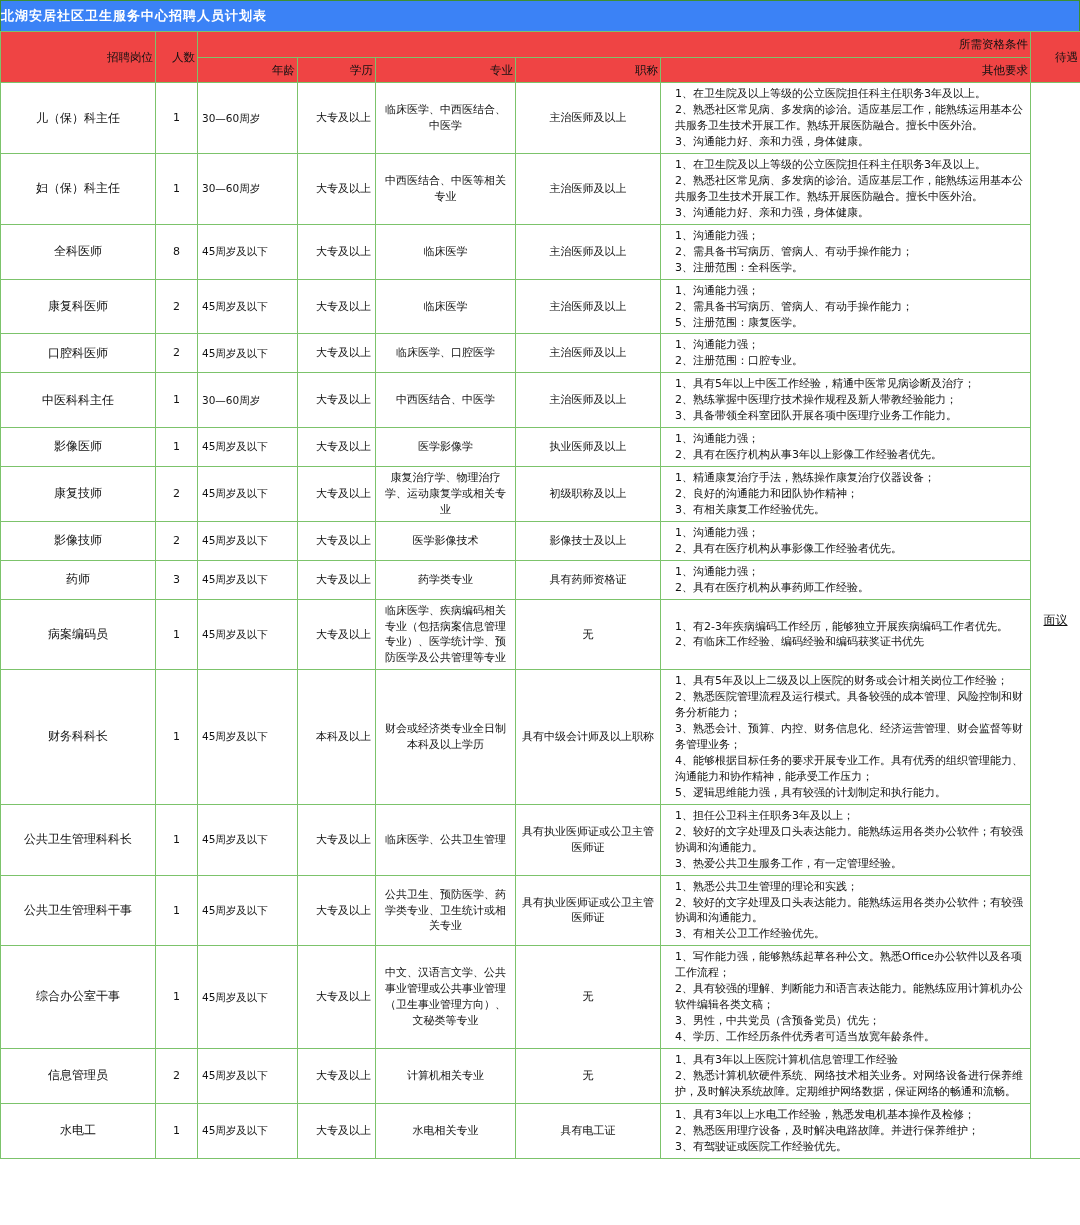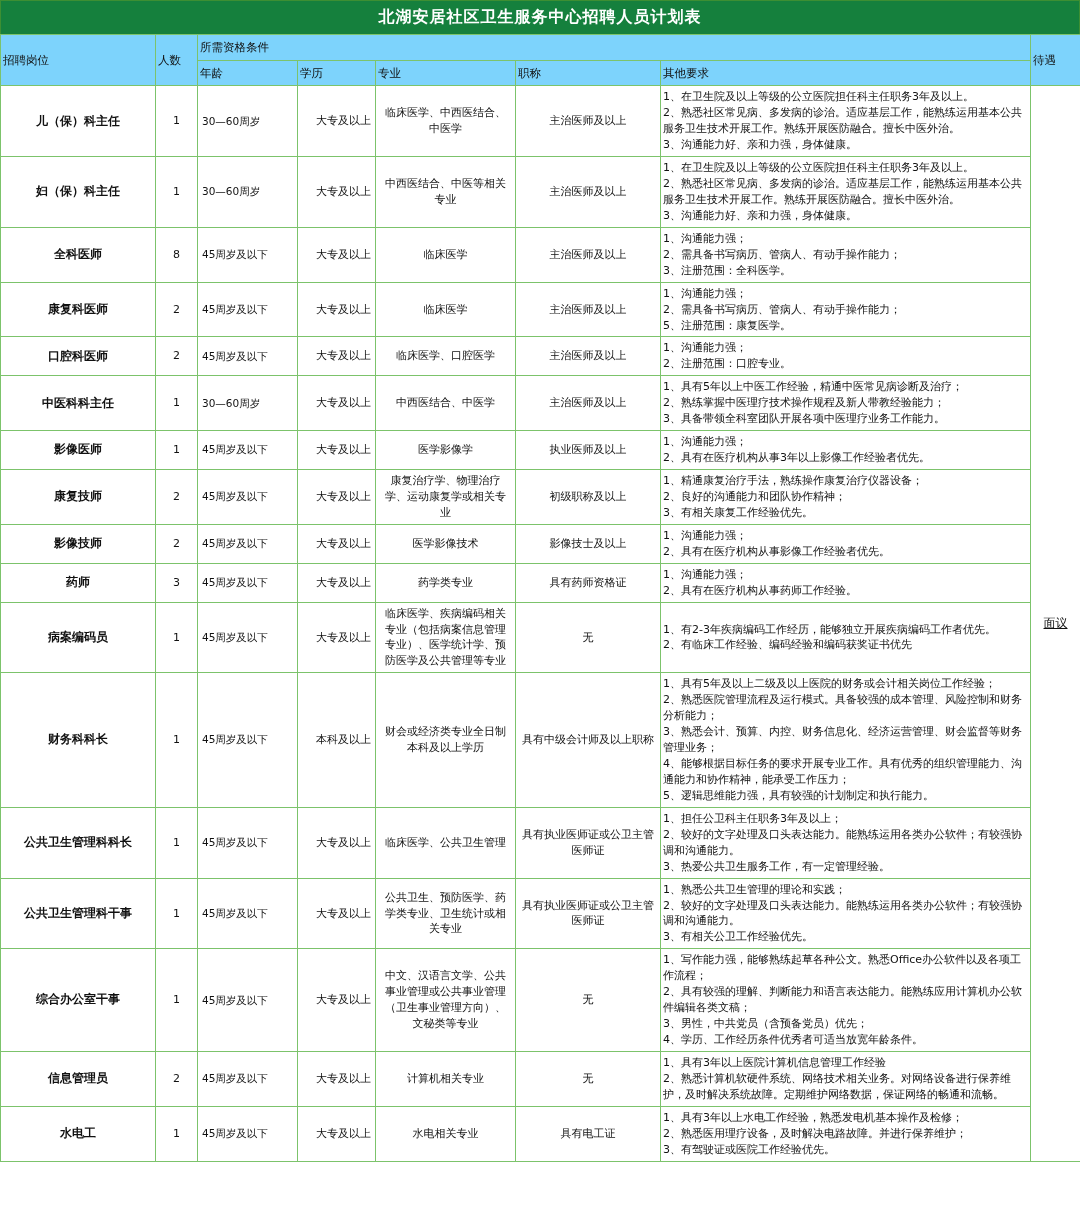--- a/index.html
+++ b/index.html
@@ -9,24 +9,24 @@
   }
   body {
     font-family: "DejaVu Sans", "Liberation Sans", sans-serif;
     width: 1080px;
   }
   .sheet {
     width: 1080px;
     box-sizing: border-box;
   }
   .title-bar {
-    background: #15803d;
+    background: #3b82f6;
     color: #ffffff;
-    text-align: center;
-    font-size: 16px;
+    text-align: left;
+    font-size: 13px;
     font-weight: bold;
     letter-spacing: 1px;
     padding: 6px 0 6px 0;
     border: 1px solid #3d8f33;
     border-bottom: none;
     box-sizing: border-box;
   }
   table {
     border-collapse: collapse;
     width: 1080px;
@@ -35,34 +35,34 @@
   td, th {
     border: 1px solid #7cc36b;
     font-size: 11px;
     color: #111;
     padding: 3px 4px;
     vertical-align: middle;
     line-height: 1.45;
     box-sizing: border-box;
   }
   thead th {
-    background: #7dd3fc;
+    background: #ef4444;
     font-weight: normal;
-    text-align: left;
+    text-align: right;
     font-size: 11.5px;
     color: #111;
     padding: 4px 2px;
   }
-  .cell-post { text-align: center; font-size: 12px; font-weight: bold; }
+  .cell-post { text-align: center; font-size: 12px; }
   .cell-num { text-align: center; }
   .cell-age { font-size: 10.5px; }
   .cell-edu { text-align: right; font-size: 11px; }
   .cell-major { text-align: center; font-size: 11px; }
   .cell-title { text-align: center; font-size: 11px; }
-  .cell-other { text-align: left; font-size: 11px; padding-left: 2px; margin-left: 36px; }
+  .cell-other { text-align: left; font-size: 11px; padding-left: 14px; margin-left: 36px; }
   .cell-treat { text-align: center; font-size: 12px; text-decoration: underline; }
   .line { display: block; }
   .colw-post { width: 155px; }
   .colw-num { width: 42px; }
   .colw-age { width: 100px; }
   .colw-edu { width: 78px; }
   .colw-major { width: 140px; }
   .colw-title { width: 145px; }
   .colw-other { width: 370px; }
   .colw-treat { width: 50px; }

